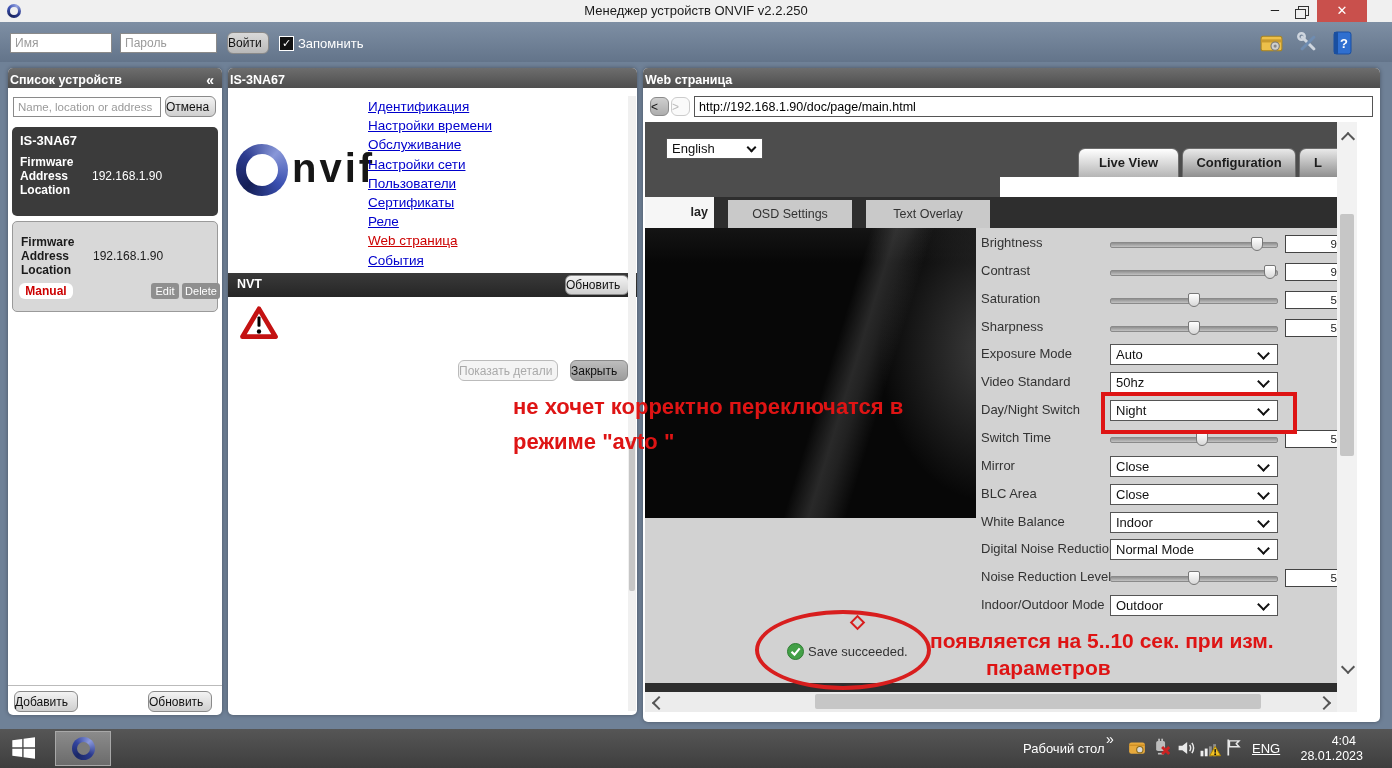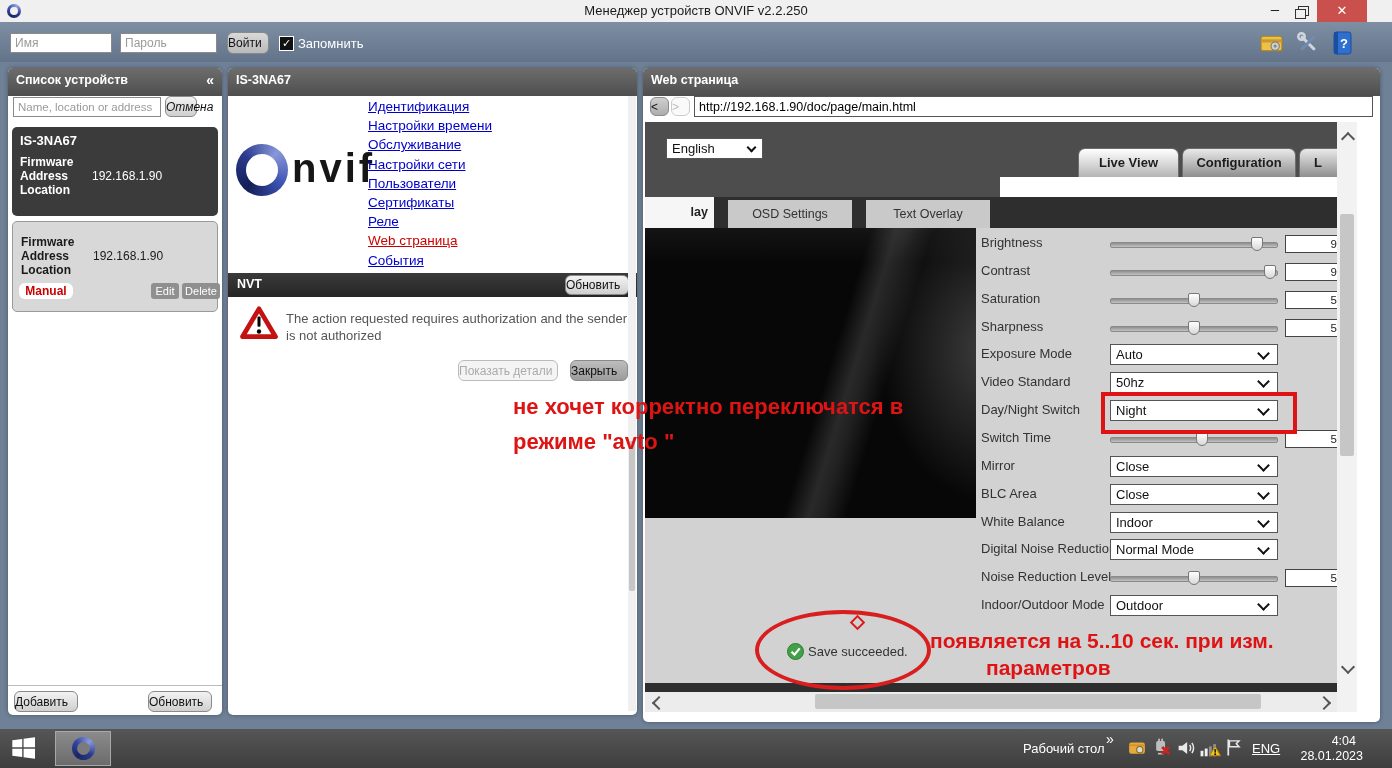--- a/index.html
+++ b/index.html
@@ -1,22 +1,22 @@
 <!DOCTYPE html>
 <html><head>
 <meta charset="utf-8">
 <style>
   html,body{margin:0;padding:0;background:#6f8197;}
   #app{position:relative;width:1392px;height:768px;overflow:hidden;
        font-family:"Liberation Sans","DejaVu Sans",sans-serif;font-size:13px;color:#222;
        background:#6f8197;}
   .abs{position:absolute;}
   .panel{position:absolute;background:#fff;border-radius:5px;box-shadow:0 0 4px rgba(0,0,0,.35);overflow:hidden;}
-  .phead{position:absolute;left:0;top:0;right:0;height:28px;background:linear-gradient(#6d6d6d,#4e4e4e);
-         color:#fff;font-weight:bold;font-size:12.5px;line-height:24px;padding-left:8px;box-sizing:border-box;}
+  .phead{position:absolute;left:0;top:0;right:0;height:20px;background:linear-gradient(#6d6d6d,#4e4e4e);
+         color:#fff;font-weight:bold;font-size:12.5px;line-height:24px;padding-left:2px;box-sizing:border-box;}
   .btn{display:inline-block;background:linear-gradient(#f3f3f3,#cfcfcf);border:1px solid #8a8a8a;border-radius:6px;
        text-align:left;font-size:12px;color:#111;box-sizing:border-box;}
   .inp{background:#fff;border:1px solid #8a8a8a;box-sizing:border-box;font-size:12px;padding:0 4px;
        font-family:"Liberation Sans","DejaVu Sans",sans-serif;}
   .inp::placeholder{color:#9a9a9a;}
   
   #titlebar{position:absolute;left:0;top:0;width:1392px;height:22px;background:#f0f0f0;border-bottom:1px solid #cfd6de;}
   .ring{border-radius:50%;background:conic-gradient(from 210deg,#18245f,#3a4fb0,#93a2e0,#2b3a8e,#18245f);position:absolute;}
   .ring::after{content:"";position:absolute;inset:22%;background:#f0f0f0;border-radius:50%;}
   
@@ -99,21 +99,21 @@
         </svg>
     </div>
   </div>
 
   <div class="panel" style="left:8px;top:68px;width:214px;height:647px;">
     <div class="phead">
       <span>Список устройств</span>
       <span class="abs" style="right:8px;top:0;font-size:14px;cursor:pointer;">«</span>
     </div>
     <input class="inp abs" style="left: 5px; top: 29px; width: 148px; height: 20px; font-size: 11.5px;" placeholder="Name, location or address">
-    <div class="btn abs" style="left:157px;top:28px;width:32px;height:21px;line-height:20px;font-style:italic;">Отмена</div>
+    <div class="btn abs" style="left:157px;top:28px;width:51px;height:21px;line-height:20px;">Отмена</div>
 
     <div class="card" style="left:4px;top:59px;width:206px;height:89px;background:#3b3b3b;color:#fff;padding:6px 8px;">
       <div class="lbl" style="font-size:13px;margin-bottom:7px;">IS-3NA67</div>
       <div><span class="lbl">Firmware</span></div>
       <div><span class="lbl">Address</span>
            <span style="position:absolute;left:80px;">192.168.1.90</span></div>
       <div><span class="lbl">Location</span></div>
     </div>
 
     <div class="card" style="left:4px;top:153px;width:206px;height:91px;background:#d8d8d8;border:1px solid #9a9a9a;color:#1a1a1a;padding:13px 8px 0;">
@@ -159,21 +159,20 @@
       <div class="btn abs" style="left:337px;top:2px;width:64px;height:20px;line-height:19px;">Обновить</div>
     </div>
 
     <div class="abs" style="left:12px;top:238px;width:38px;height:34px;">
       <svg width="38" height="34" viewBox="0 0 40 36">
         <path d="M20 3 L37.5 32.5 H2.5 Z" fill="#fff" stroke="#c41212" stroke-width="5" stroke-linejoin="round"></path>
         <rect x="18.4" y="11" width="3.2" height="11" rx="1.2" fill="#000"></rect>
         <circle cx="20" cy="27" r="2.3" fill="#000"></circle>
       </svg>
     </div>
-    <div class="abs" style="left:58px;top:242px;width:352px;font-size:13px;color:#555;line-height:17px;">The action requested requires authorization and the sender is not authorized</div>
     <div class="btn abs" style="left:230px;top:292px;width:100px;height:21px;line-height:20px;background:#f4f4f4;color:#aaa;border-color:#bbb;">Показать детали</div>
     <div class="btn abs" style="left:342px;top:292px;width:58px;height:21px;line-height:20px;background:linear-gradient(#bdbdbd,#9c9c9c);">Закрыть</div>
 
     <div class="scrolltrack" style="left:400px;top:28px;width:8px;height:615px;">
       <div class="scrollthumb" style="left:1px;top:345px;width:6px;height:150px;"></div>
     </div>
   </div>
 
   <div class="panel" style="left:643px;top:68px;width:737px;height:654px;">
     <div class="phead">Web страница</div>

